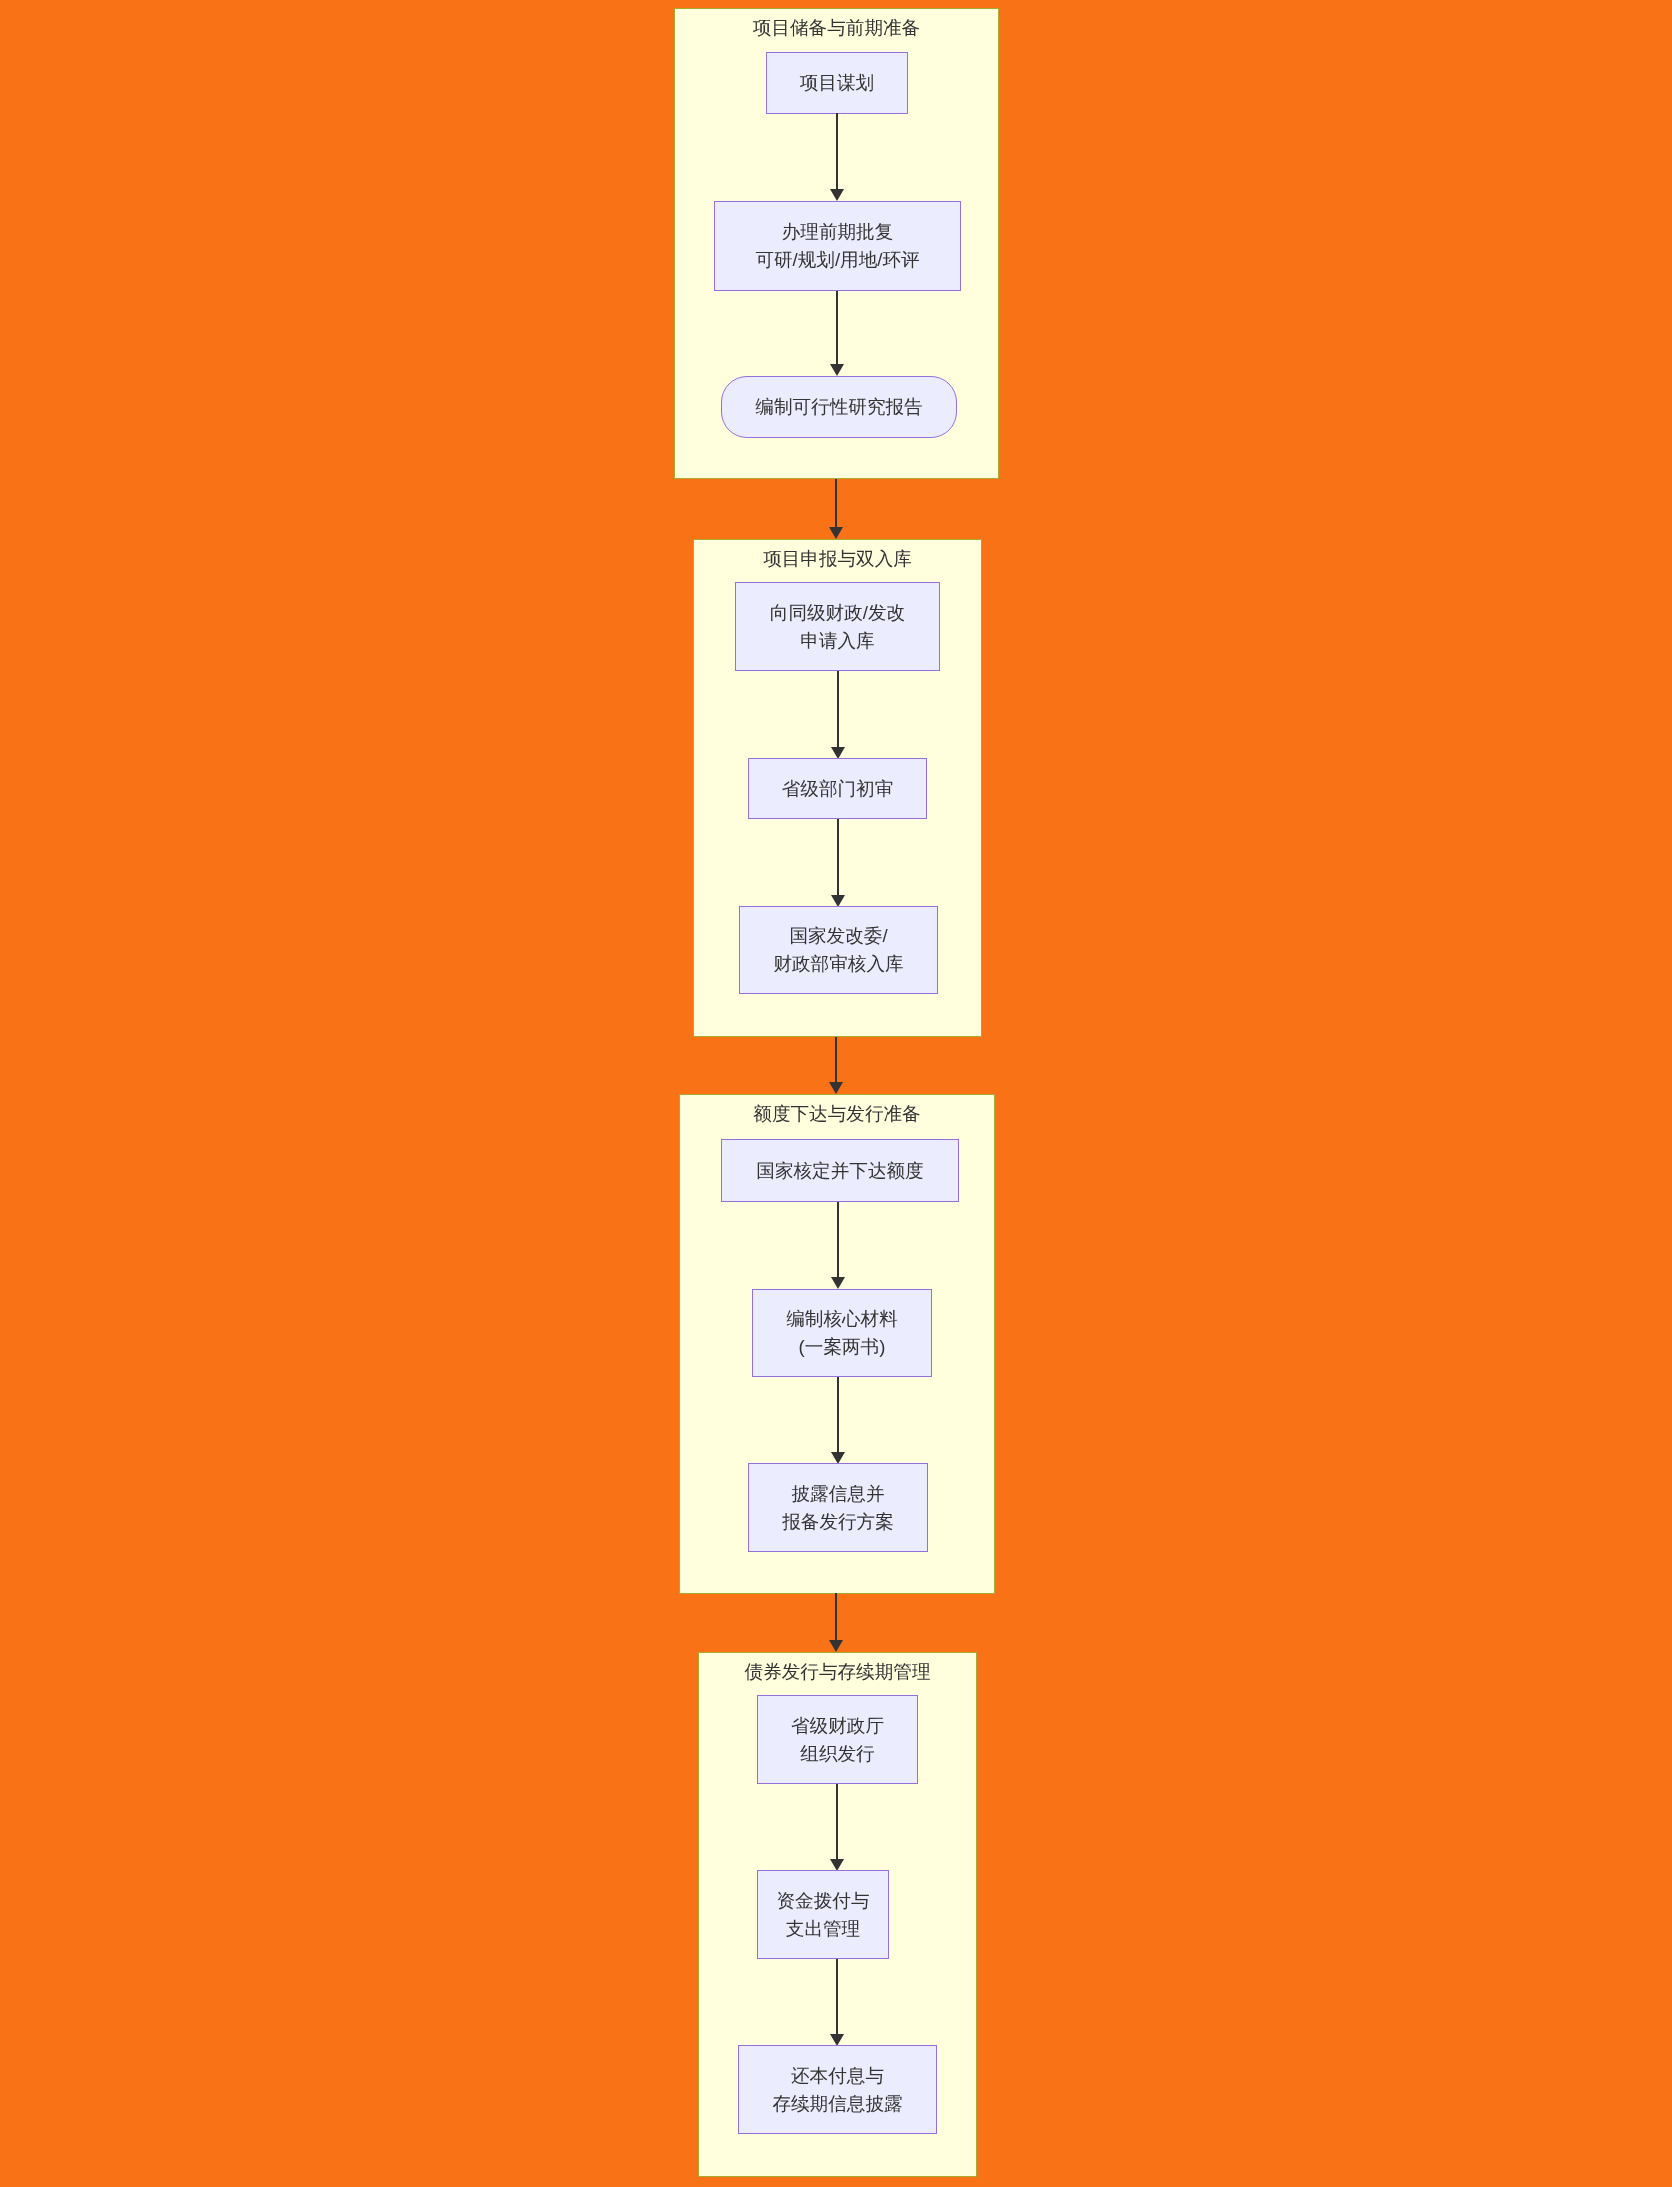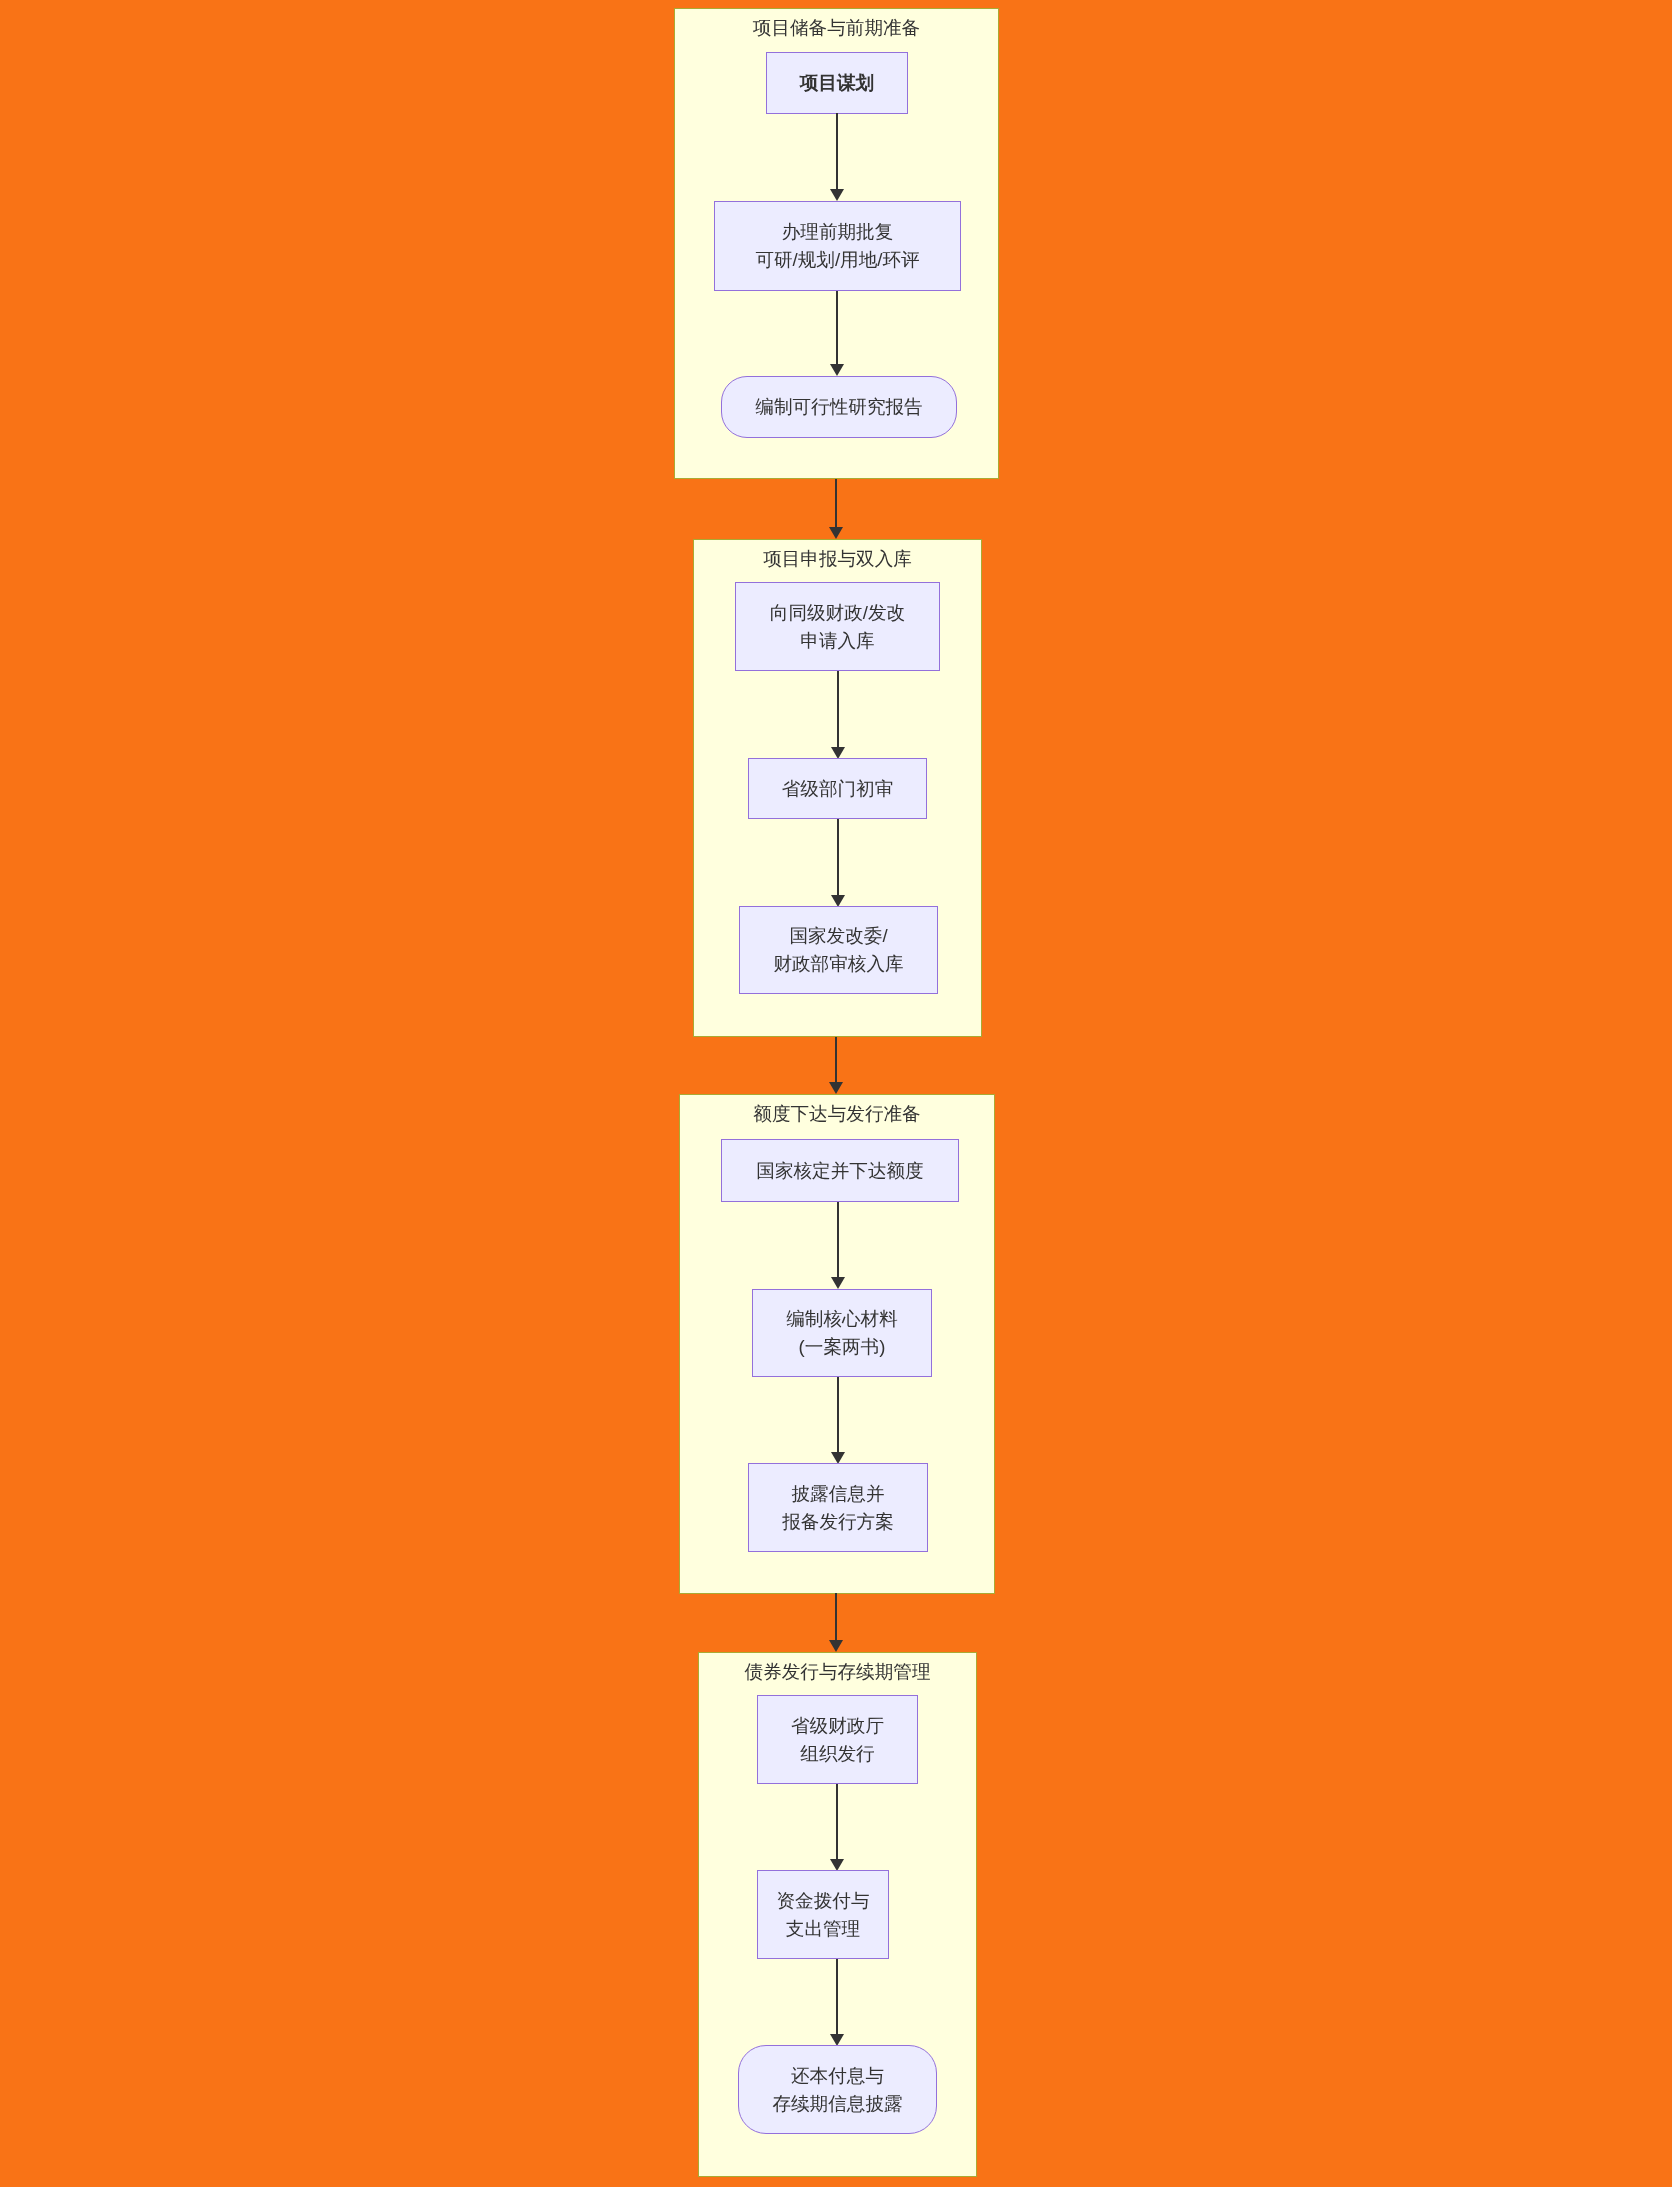--- a/index.html
+++ b/index.html
@@ -61,21 +61,21 @@
     border-top: 12px solid #333333;
   }
 </style>
 </head>
 <body>
 
 <div class="canvas">
 
   <section class="group" style="left:674px; top:8.4px; width:325px; height:471px;">
     <div class="group-title">项目储备与前期准备</div>
-    <div class="node" style="left:91px; top:43px; width:142px; height:62px;font-weight:bold;">
+    <div class="node" style="left:91px; top:43px; width:142px; height:62px;">
       <span>项目谋划</span>
 
     </div>
     <div class="flow-arrow" style="left:161px; top:104px; height:76px;"></div>
     <div class="node" style="left:39px; top:192px; width:247px; height:90px;">
       <span>办理前期批复</span>
       <span>可研/规划/用地/环评</span>
     </div>
     <div class="flow-arrow" style="left:161px; top:282px; height:73px;"></div>
     <div class="node" style="left:46px; top:367px; width:236px; height:62px;border-radius:26px;">
@@ -131,20 +131,20 @@
     <div class="node" style="left:58px; top:42px; width:161px; height:89px;">
       <span>省级财政厅</span>
       <span>组织发行</span>
     </div>
     <div class="flow-arrow" style="left:137px; top:131px; height:75px;"></div>
     <div class="node" style="left:58px; top:217px; width:132px; height:89px;">
       <span>资金拨付与</span>
       <span>支出管理</span>
     </div>
     <div class="flow-arrow" style="left:137px; top:306px; height:75px;"></div>
-    <div class="node" style="left:39px; top:392px; width:199px; height:89px;border-radius:28px;">
+    <div class="node" style="left:39px; top:392px; width:199px; height:89px;">
       <span>还本付息与</span>
       <span>存续期信息披露</span>
     </div>
   </section>
 
 </div>
 
 
 </body></html>

